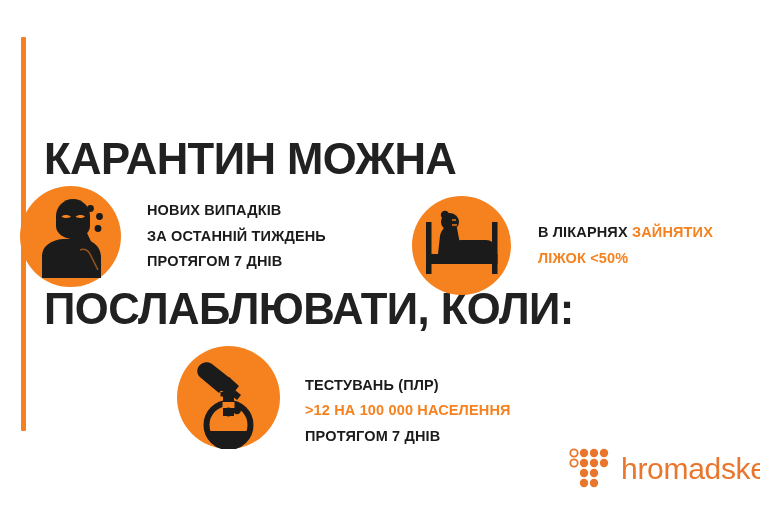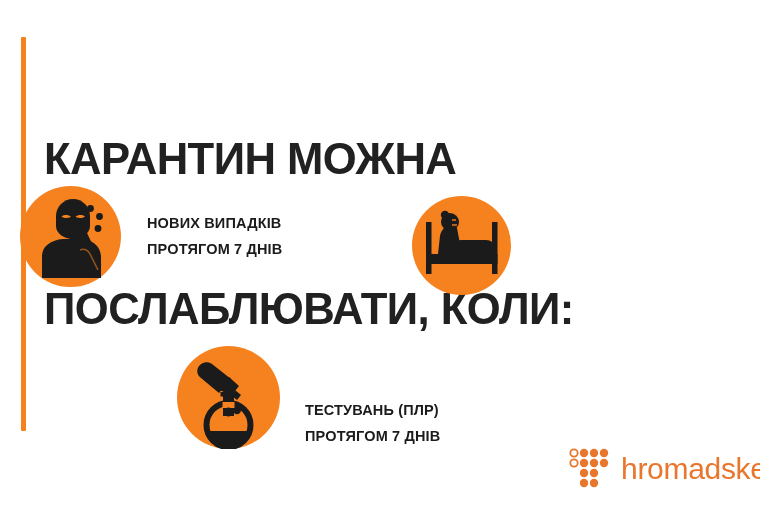--- a/index.html
+++ b/index.html
@@ -150,20 +150,21 @@
 
         <path d="M24 92 L24 72 C24 64 31 58 39 58 L53 58 L60 66 L44 74 C38 77 35 82 35 88 L35 92 Z" fill="#1b1b1b"></path>
 
         <path d="M49 37 C56 34 63 38 66 45 L80 74 C83 80 80 86 74 88 C68 90 63 87 61 81 L50 52 C48 46 46 40 49 37 Z" fill="#1b1b1b"></path>
 
         <path d="M60 64 C64 62 68 64 70 68 L78 84" stroke="#F5821F" stroke-width="1.6" fill="none" opacity="0.55"></path>
       </svg>
     </div>
     <div class="block-text">
       <span class="line">НОВИХ ВИПАДКІВ</span>
+      <span class="line">ЗА ОСТАННІЙ ТИЖДЕНЬ</span>
       <span class="line">ПРОТЯГОМ 7 ДНІВ</span>
     </div>
   </div>
 
   <div class="block block-2">
     <div class="icon-circle">
       <svg width="99" height="99" viewBox="0 0 99 99" aria-hidden="true">
 
         <rect x="14" y="26" width="5.5" height="52" fill="#1b1b1b"></rect>
 
@@ -178,20 +179,24 @@
         <circle cx="38" cy="26" r="9" fill="#1b1b1b"></circle>
 
         <circle cx="33" cy="19" r="4.2" fill="#1b1b1b"></circle>
 
         <path d="M38 44 C44 45 50 49 54 54 C52 57 48 57 45 55 C42 53 39 50 37 47 Z" fill="#1b1b1b"></path>
 
         <path d="M40 24 L44 24" stroke="#F5821F" stroke-width="1.4"></path>
         <path d="M40 29 L45 29" stroke="#F5821F" stroke-width="1.4"></path>
       </svg>
     </div>
+    <div class="block-text">
+      <span class="line"><span>В ЛІКАРНЯХ</span> <span class="hl">ЗАЙНЯТИХ</span></span>
+      <span class="line hl">ЛІЖОК &lt;50%</span>
+    </div>
   </div>
 
   <div class="block block-3">
     <div class="icon-circle">
       <svg width="103" height="103" viewBox="0 0 103 103" aria-hidden="true">
 
         <path d="M22 20 C25 16 31 15 35 18 L54 33 L42 47 L24 32 C20 29 19 24 22 20 Z" fill="#1b1b1b"></path>
 
         <path d="M52 31 L62 40 L54 50 L43 44 Z" fill="#1b1b1b"></path>
         <path d="M58 44 L64 49 L60 54 L55 50 Z" fill="#1b1b1b"></path>
@@ -205,20 +210,21 @@
         <circle cx="51.5" cy="79" r="22" fill="none" stroke="#1b1b1b" stroke-width="6"></circle>
         <path d="M45.5 56 L57.5 56 L57.5 62 L45.5 62 Z" fill="#F5821F"></path>
 
         <path d="M30.7 85 A22 22 0 0 0 72.3 85 Z" fill="#1b1b1b"></path>
 
         <ellipse cx="51.5" cy="66" rx="3.4" ry="4.6" fill="#1b1b1b"></ellipse>
       </svg>
     </div>
     <div class="block-text">
       <span class="line">ТЕСТУВАНЬ (ПЛР)</span>
+      <span class="line hl">&gt;12 НА 100 000 НАСЕЛЕННЯ</span>
       <span class="line">ПРОТЯГОМ 7 ДНІВ</span>
     </div>
   </div>
 
   <div class="logo">
     <div class="logo-mark">
       <svg width="44" height="44" viewBox="0 0 44 44" aria-hidden="true">
 
         <circle cx="6" cy="6" r="3.7" fill="none" stroke="#E8762C" stroke-width="1.8"></circle>
         <circle cx="16" cy="6" r="4.2" fill="#E8762C"></circle>

